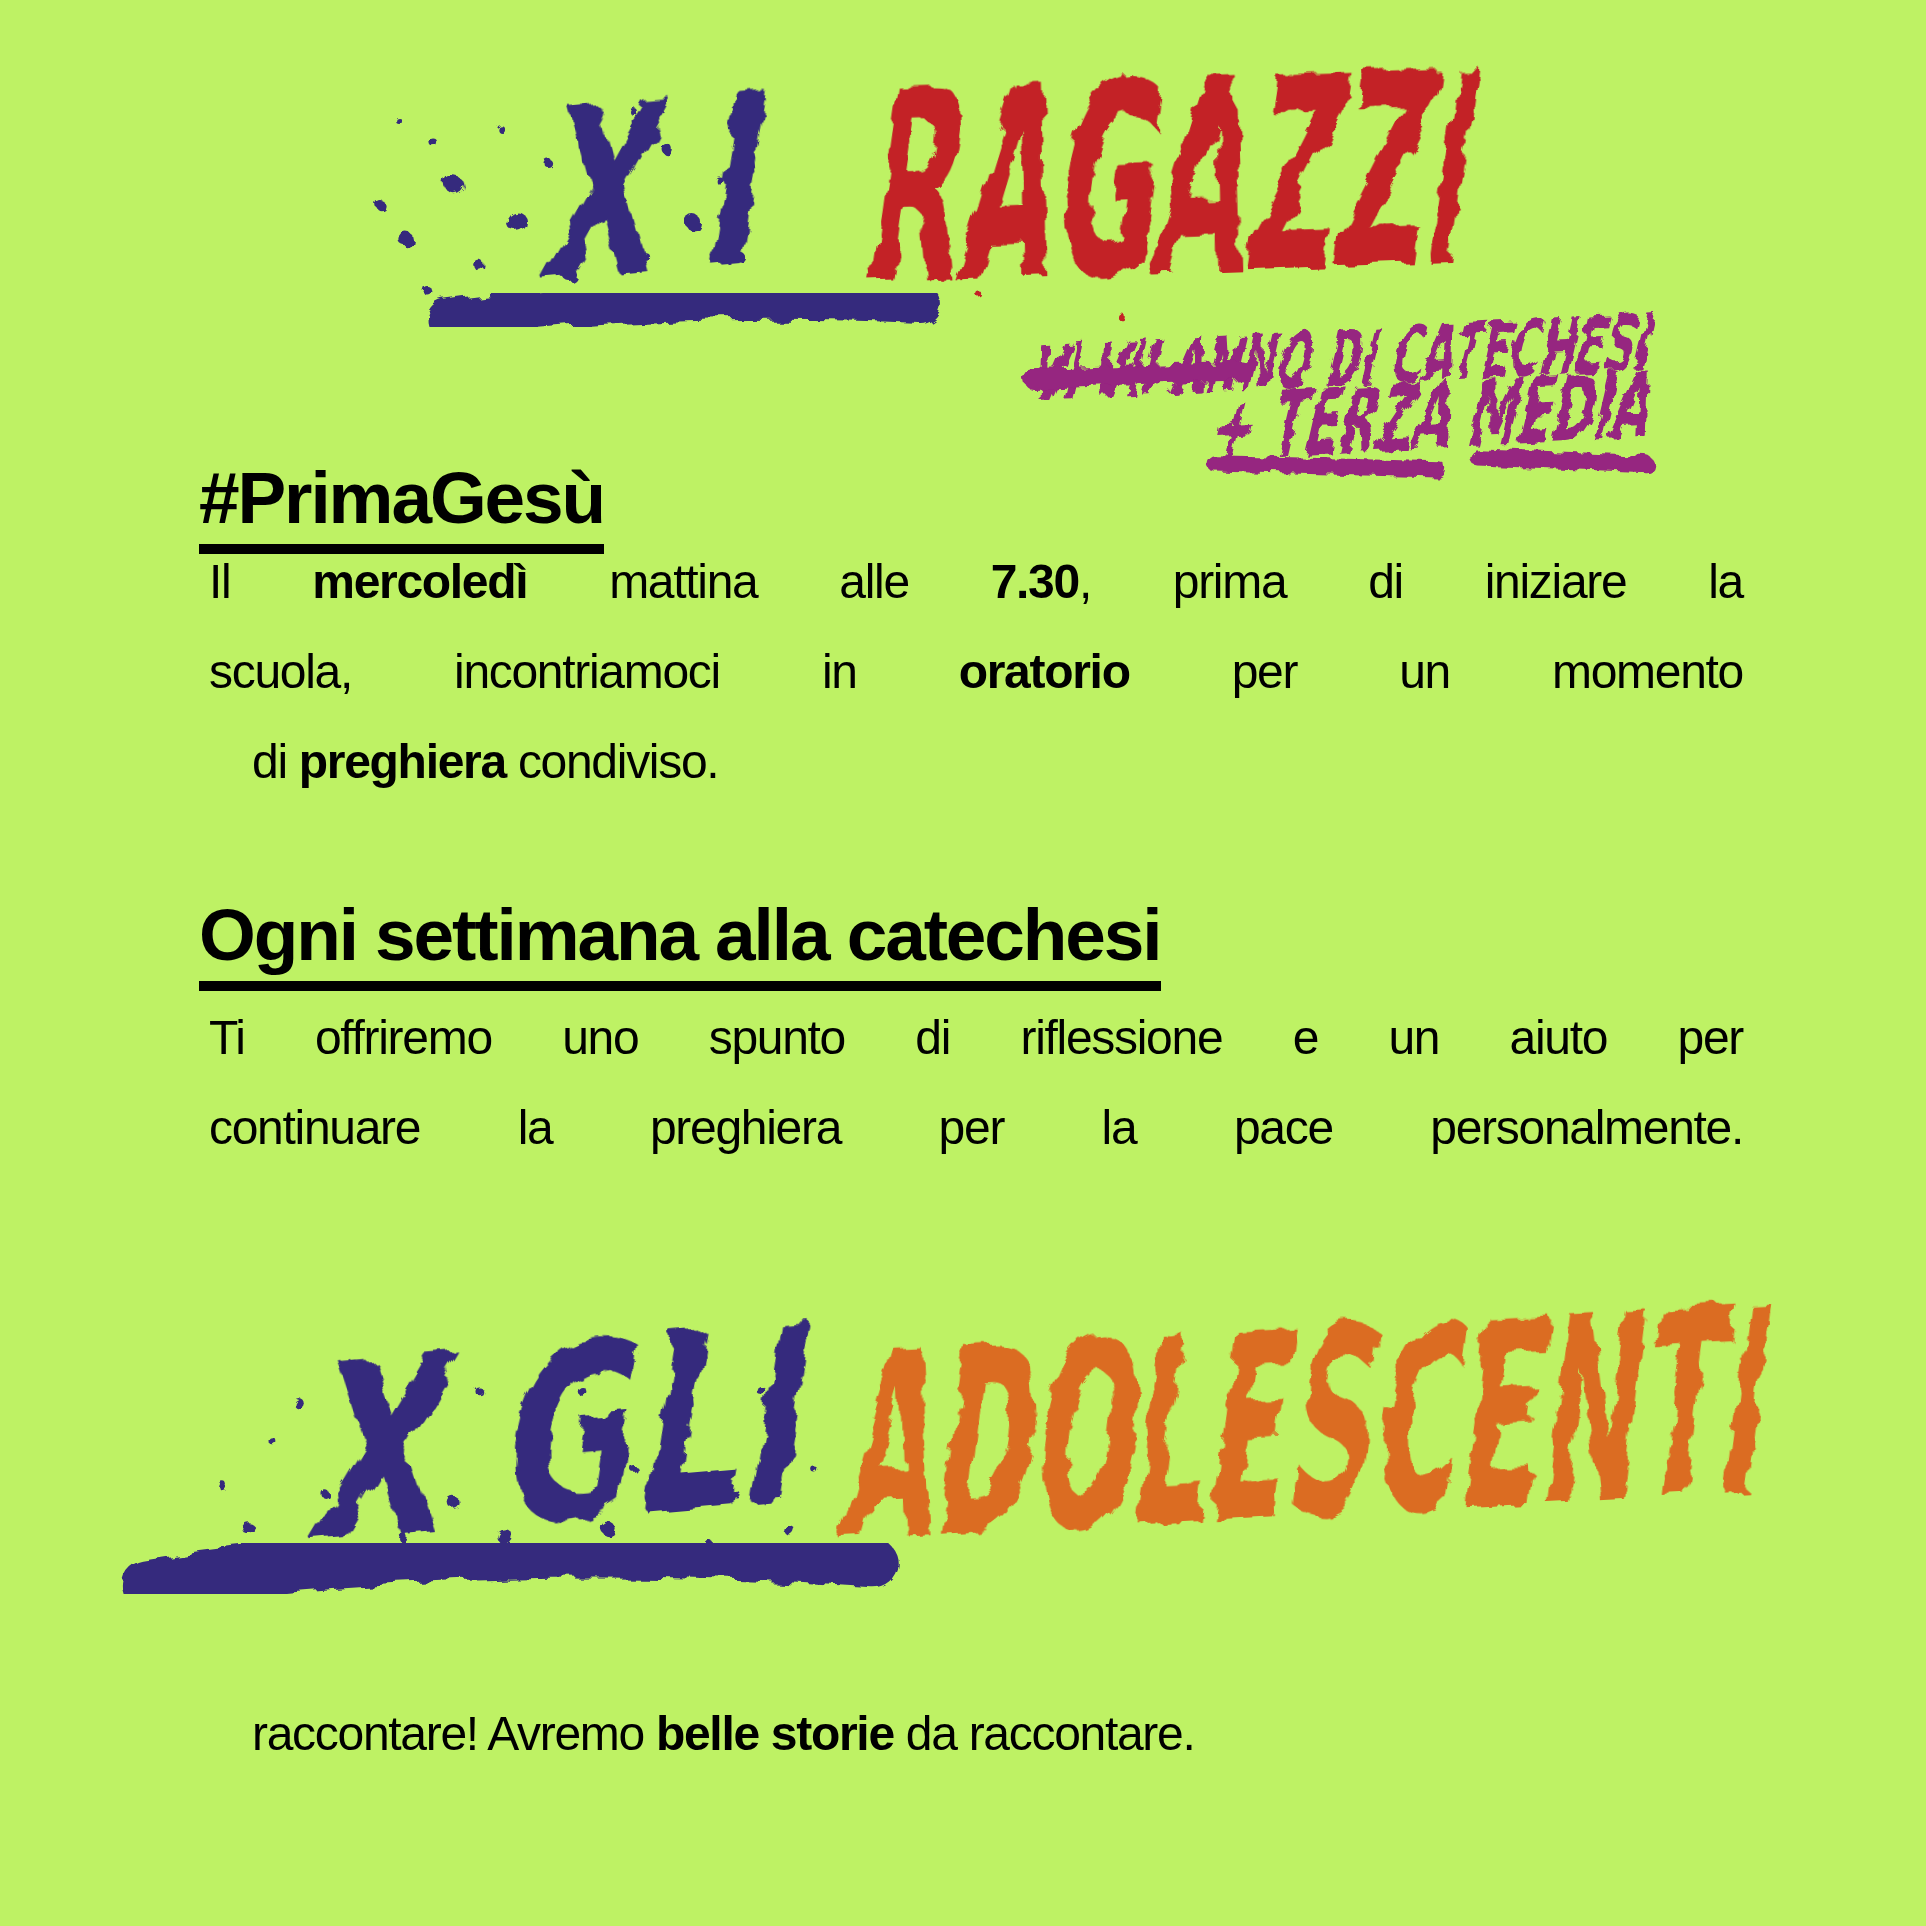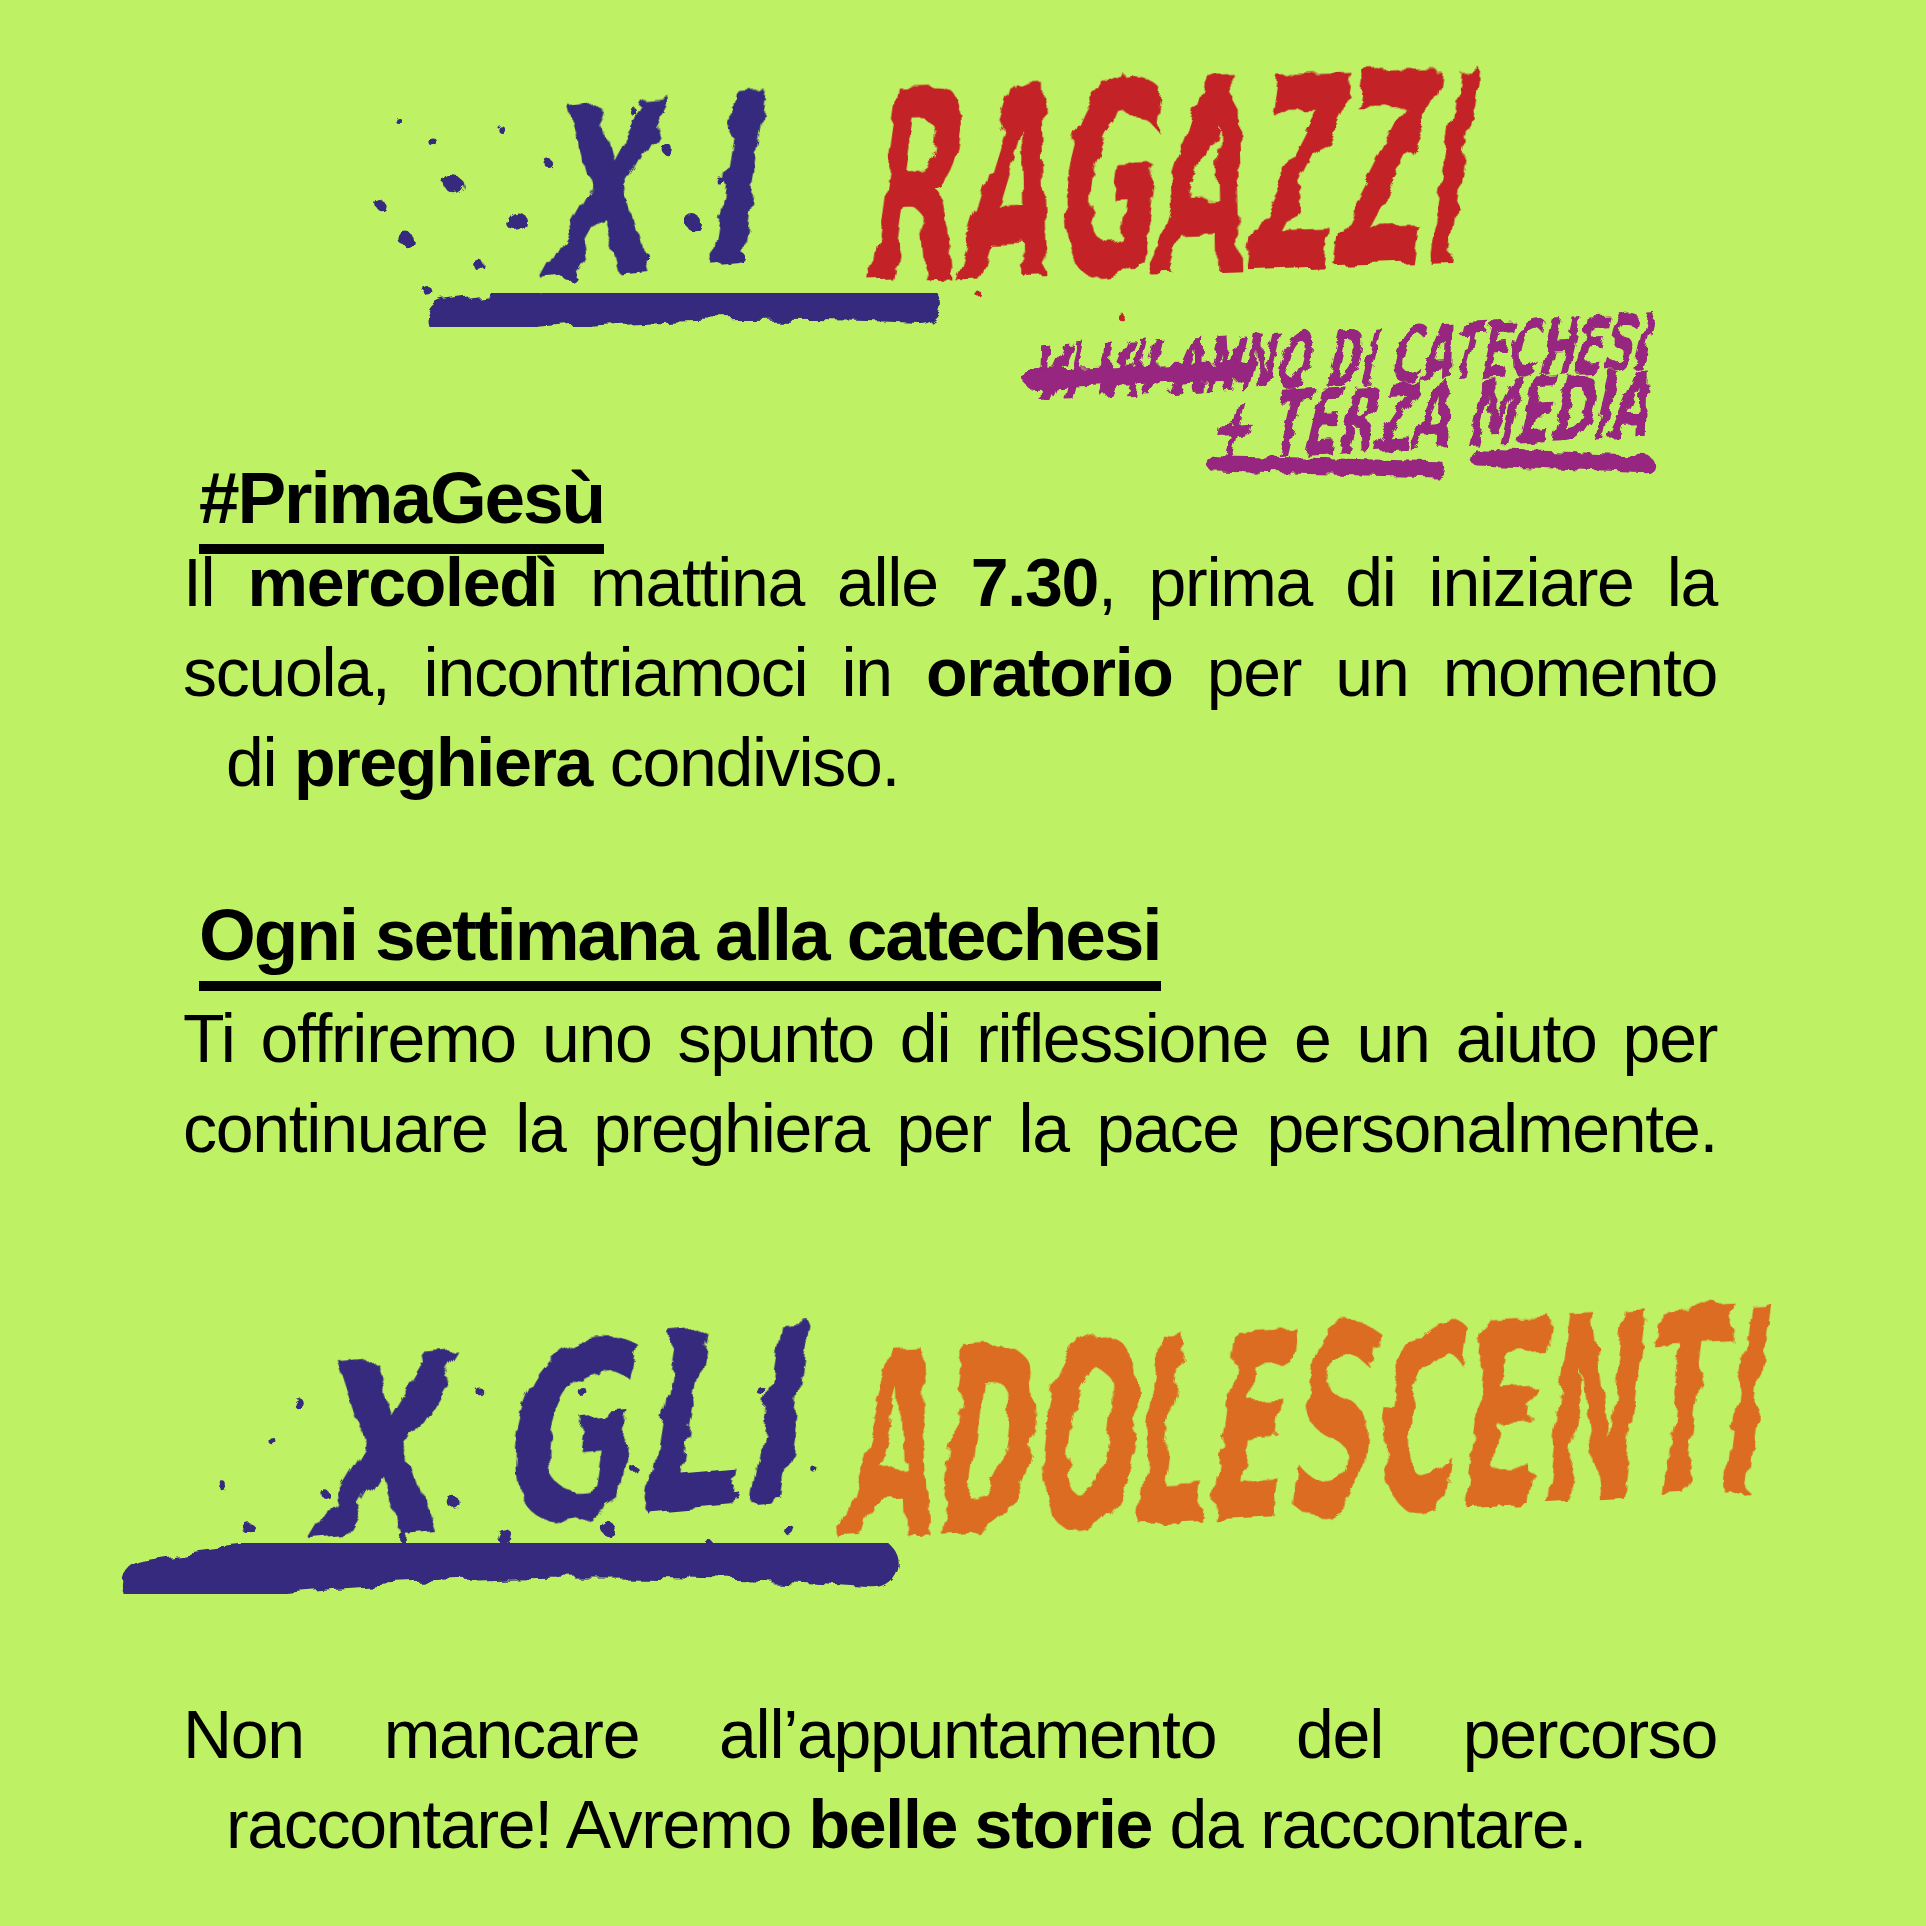--- a/index.html
+++ b/index.html
@@ -17,22 +17,22 @@
   .graffiti{font-family:"DejaVu Sans", sans-serif;font-weight:bold;}
   .heading-wrap{position:absolute;left:199px;white-space:nowrap;}
   .heading{
     display:inline-block;
     font-size:73px;font-weight:bold;letter-spacing:-2.1px;
     border-bottom:10.3px solid #000;
     padding-bottom:7.7px;
     line-height:1.05;
   }
   .para{
-    position:absolute;left:183px;width:1534px;
-    font-size:68px;letter-spacing:-1.3px;line-height:90px;
+    position:absolute;left:209px;width:1534px;
+    font-size:48px;letter-spacing:-1.3px;line-height:90px;
   }
   .ln{text-align:justify;text-align-last:justify;}
   .ln.last{text-align-last:left;margin-left:43px;}
   .ln b{font-weight:bold;}
   #para-primagesu{top:537px;}
   #heading-primagesu{top:460px;}
   #heading-settimana{top:897px;}
   #para-settimana{top:993px;}
   #heading-venerdi{top:1590px;}
   #para-venerdi{top:1689px;}
@@ -166,18 +166,17 @@
       <text class="graffiti" transform="skewX(-14)" x="0" y="0" font-size="560" fill="#342a7d" textLength="1150" lengthAdjust="spacingAndGlyphs">X GLI</text>
     </g>
 
     <g transform="translate(1960,645) rotate(-3)" filter="url(#rough)">
       <text class="graffiti" transform="skewX(-10)" x="0" y="0" font-size="600" fill="#db6c20" textLength="2150" lengthAdjust="spacingAndGlyphs">ADOLESCENTI</text>
     </g>
   </svg>
 
 
   <div class="para" id="para-venerdi">
-    <div class="ln">Non mancare all’appuntamento del percorso</div>
     <div class="ln last"><span>raccontare! Avremo </span><b>belle storie</b><span> da raccontare.</span></div>
   </div>
 
 </div>
 
 
 </body></html>

